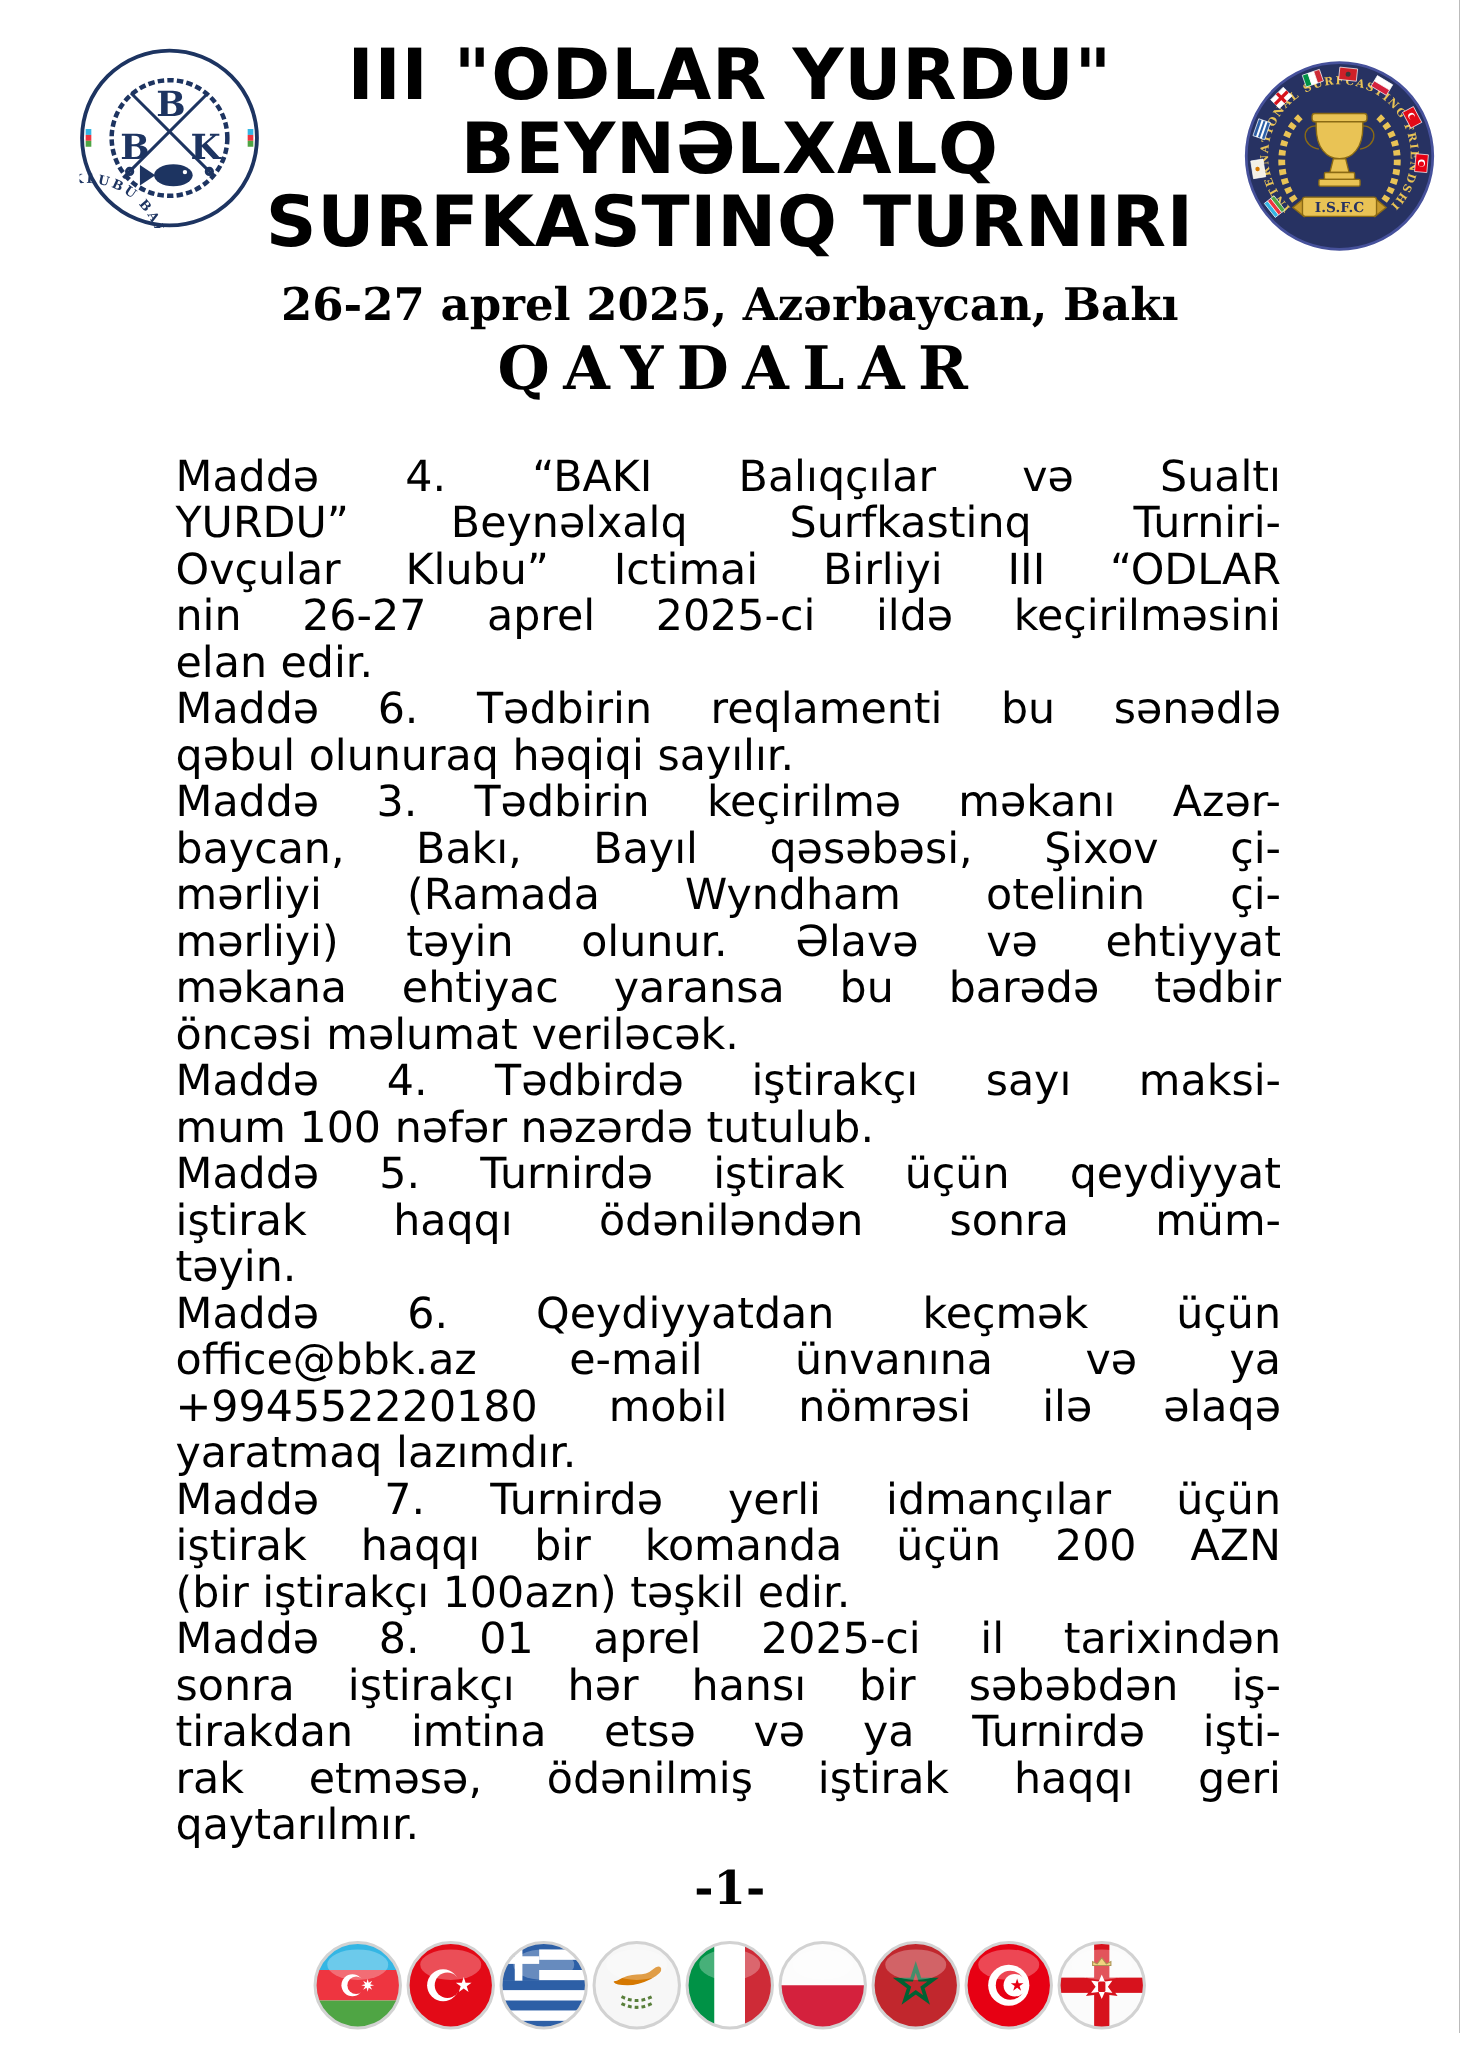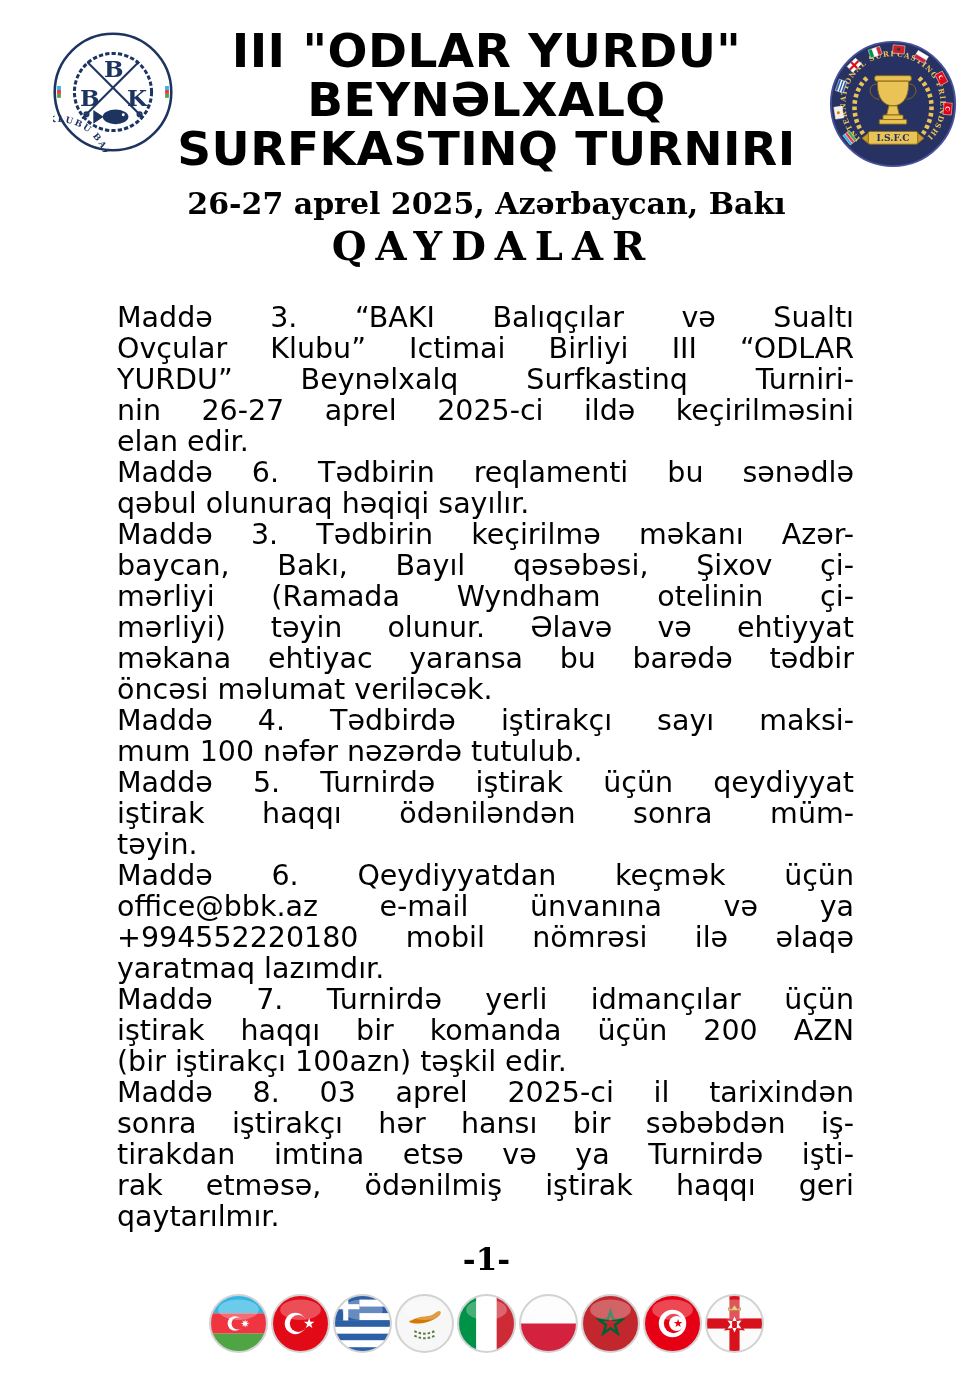--- a/index.html
+++ b/index.html
@@ -160,23 +160,23 @@
     <div>III "ODLAR YURDU"</div>
     <div>BEYNƏLXALQ</div>
     <div>SURFKASTINQ TURNIRI</div>
   </div>
 
   <div class="date-line">26-27 aprel 2025, Azərbaycan, Bakı</div>
 
   <div class="section-title">QAYDALAR</div>
 
   <div class="body-text">
-      <div class="bline">Maddə 3. “BAKI Balıqçılar və Sualtı</div>
+      <div class="bline">Maddə 4. “BAKI Balıqçılar və Sualtı</div>
+      <div class="bline">YURDU” Beynəlxalq Surfkastinq Turniri-</div>
       <div class="bline">Ovçular Klubu” Ictimai Birliyi III “ODLAR</div>
-      <div class="bline">YURDU” Beynəlxalq Surfkastinq Turniri-</div>
       <div class="bline">nin 26-27 aprel 2025-ci ildə keçirilməsini</div>
       <div class="bline plast">elan edir.</div>
       <div class="bline">Maddə 6. Tədbirin reqlamenti bu sənədlə</div>
       <div class="bline plast">qəbul olunuraq həqiqi sayılır.</div>
       <div class="bline">Maddə 3. Tədbirin keçirilmə məkanı Azər-</div>
       <div class="bline">baycan, Bakı, Bayıl qəsəbəsi, Şixov çi-</div>
       <div class="bline">mərliyi (Ramada Wyndham otelinin çi-</div>
       <div class="bline">mərliyi) təyin olunur. Əlavə və ehtiyyat</div>
       <div class="bline">məkana ehtiyac yaransa bu barədə tədbir</div>
       <div class="bline plast">öncəsi məlumat veriləcək.</div>
@@ -185,21 +185,21 @@
       <div class="bline">Maddə 5. Turnirdə iştirak üçün qeydiyyat</div>
       <div class="bline">iştirak haqqı ödəniləndən sonra müm-</div>
       <div class="bline plast">təyin.</div>
       <div class="bline">Maddə 6. Qeydiyyatdan keçmək üçün</div>
       <div class="bline">office@bbk.az  e-mail ünvanına və ya</div>
       <div class="bline">+994552220180 mobil nömrəsi ilə əlaqə</div>
       <div class="bline plast">yaratmaq lazımdır.</div>
       <div class="bline">Maddə 7. Turnirdə yerli idmançılar üçün</div>
       <div class="bline">iştirak haqqı bir komanda üçün 200 AZN</div>
       <div class="bline plast">(bir iştirakçı 100azn) təşkil edir.</div>
-      <div class="bline">Maddə 8. 03 aprel 2025-ci il tarixindən</div>
+      <div class="bline">Maddə 8. 01 aprel 2025-ci il tarixindən</div>
       <div class="bline">sonra iştirakçı hər hansı bir səbəbdən iş-</div>
       <div class="bline">tirakdan imtina etsə və ya Turnirdə işti-</div>
       <div class="bline">rak etməsə, ödənilmiş iştirak haqqı geri</div>
       <div class="bline plast">qaytarılmır.</div>
     </div>
 
   <div class="page-number">-1-</div>
 
   <div class="flags-row">
       <div class="flag">

